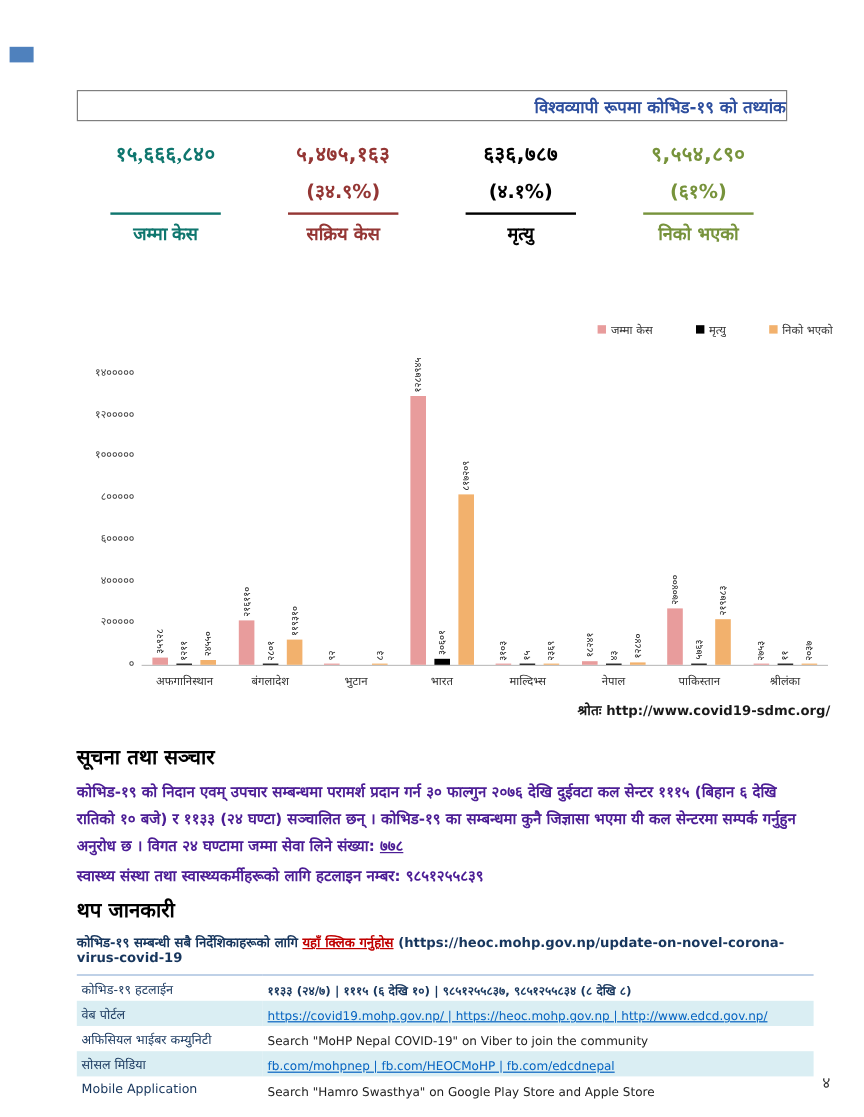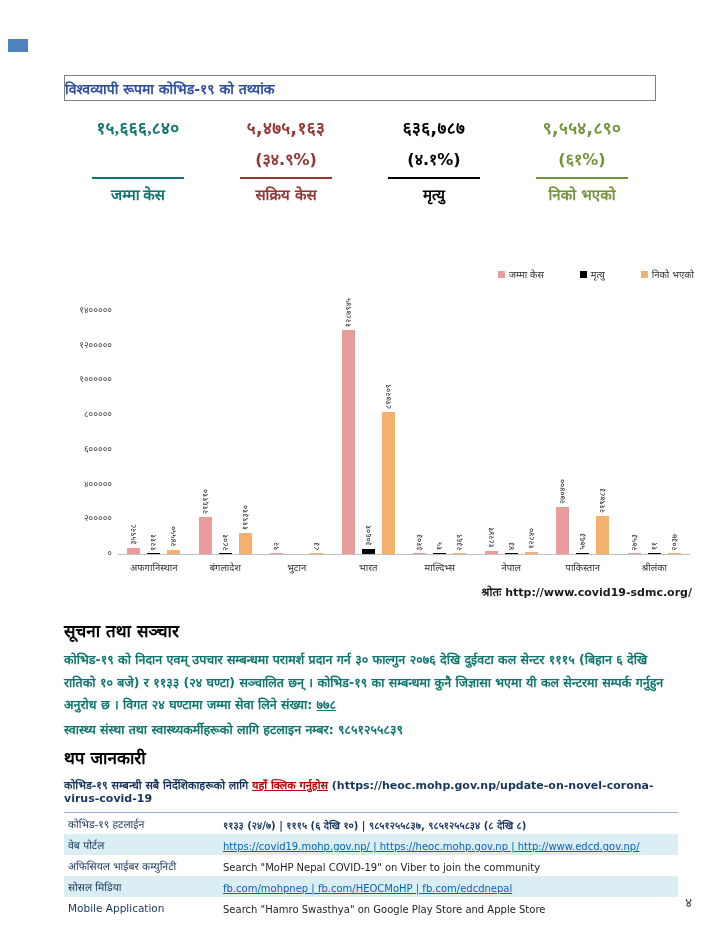--- a/index.html
+++ b/index.html
@@ -2,21 +2,21 @@
 <html><head>
 <meta charset="utf-8">
 <style>
   * { margin:0; padding:0; box-sizing:border-box; }
   html,body { width:720px; height:931px; background:#ffffff; font-family:"DejaVu Sans", sans-serif; }
   .page { position:relative; width:720px; height:931px; background:#fff; overflow:hidden; }
 
   .corner-square { position:absolute; left:8px; top:39px; width:20px; height:13px; background:#4f81bd; }
 
   .title-box { position:absolute; left:64px; top:75px; width:592px; height:26px;
-    border:1.5px solid #7f7f7f; display:flex; align-items:center; justify-content:flex-start; }
+    border:1.5px solid #7f7f7f; display:flex; align-items:center; justify-content:flex-end; }
   .title-box span { color:#2e4f9e; font-weight:bold; font-size:14px; }
 
   .stats { position:absolute; left:64px; top:116px; width:592px; display:flex; }
   .stat { flex:1; text-align:center; font-weight:bold; }
   .stat-value { font-size:17px; letter-spacing:.4px; }
   .stat-pct { font-size:16px; margin-top:9px; min-height:22px; }
   .stat-rule { width:92px; margin:7px auto 5px; border-bottom:2.5px solid currentColor; }
   .stat-label { font-size:15px; }
 
   .chart { position:absolute; left:60px; top:244px; width:636px; height:342px; }
@@ -29,21 +29,21 @@
   .ytick { position:absolute; left:-62px; width:56px; text-align:right; font-size:9px; color:#3f3f3f; }
   .xlabel { position:absolute; text-align:center; font-size:9.5px; color:#333; }
   .bar { position:absolute; bottom:0; width:13px; }
   .bar-label { position:absolute; font-size:8px; color:#1a1a1a; writing-mode:vertical-rl; transform:rotate(180deg); white-space:nowrap; line-height:11px; }
 
   .source { position:absolute; right:28px; top:584px; font-size:11px; font-weight:bold; color:#1a1a1a; }
   .source .lbl { font-size:11.5px; }
 
   .section-heading { color:#000000; font-size:17px; font-weight:bold; }
   .info { position:absolute; left:64px; top:619px; width:600px; }
-  .info p { color:#0f766e; font-weight:bold; font-size:12.5px; line-height:1.8; margin-top:7px; }
+  .info p { color:#4c1d95; font-weight:bold; font-size:12.5px; line-height:1.8; margin-top:7px; }
   .info p.hotline { margin-top:2px; }
 
   .more { position:absolute; left:64px; top:746px; width:614px; }
   .guideline { font-size:11px; color:#17365d; font-weight:bold; margin-top:8px; }
   .guideline a { color:#c00000; text-decoration:underline; cursor:pointer; }
 
   table.info-table { margin-top:7px; width:100%; border-collapse:collapse; border-top:1.5px solid #95b3d7; }
   table.info-table td { height:15px; padding:1px 4px; vertical-align:middle; }
   td.label-cell { width:155px; padding-left:14px; color:#17365d; font-size:10.5px; }
   tr.alt { background:#daeef3; }

